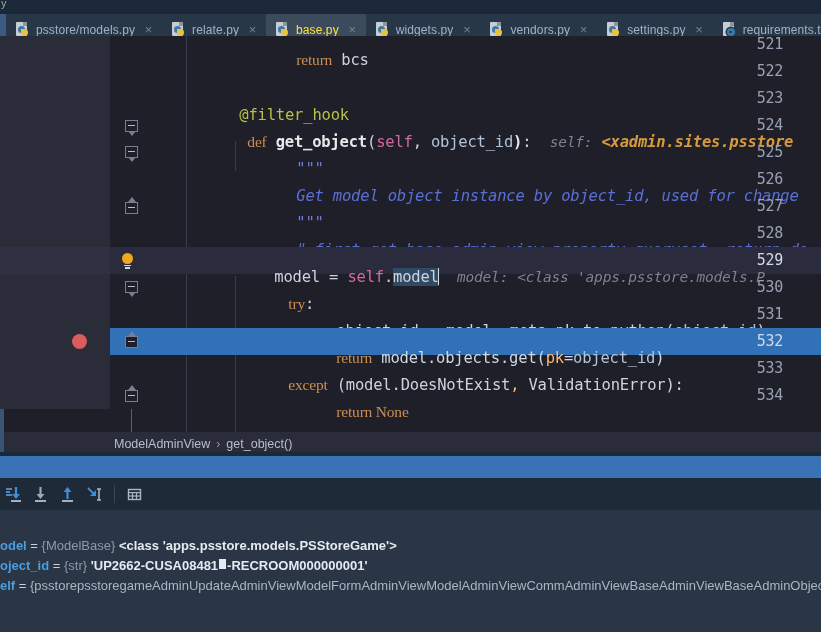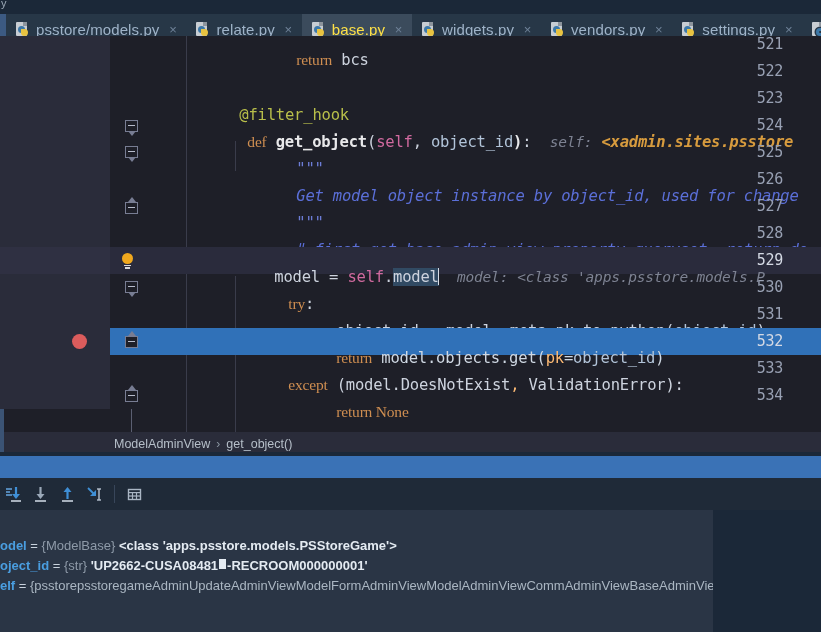--- a/index.html
+++ b/index.html
@@ -52,21 +52,21 @@
   .tab.active {
     background: #3b4b5c;
   }
   .tab.active::after {
     content: "";
     position: absolute; left: 0; right: 0; bottom: 0;
     height: 3px;
     background: #9aa5b0;
   }
   .tab-label {
-    font-size: 15px;
+    font-size: 12px;
     color: #9fb3c8;
     letter-spacing: 0.1px;
   }
   .tab.active .tab-label { color: #fde047; }
   .tab-close {
     font-size: 13px; color: #6f8298;
     line-height: 1;
     margin-left: 2px;
     width: 11px; text-align: center;
   }
@@ -308,21 +308,21 @@
   }
   .dbg-sep {
     width: 1px; height: 18px;
     background: #38465a;
     margin: 0 6px;
   }
 
   
   .vars-pane {
     position: absolute; left: 0; top: 510px;
-    width: 713px; height: 122px;
+    width: 821px; height: 122px;
     background: #2a3545;
     overflow: hidden;
   }
   .vars-top-gap { height: 26px; }
   .var-row {
     height: 20px;
     white-space: nowrap;
     font-size: 13px;
     line-height: 20px;
     padding-left: 0px;

